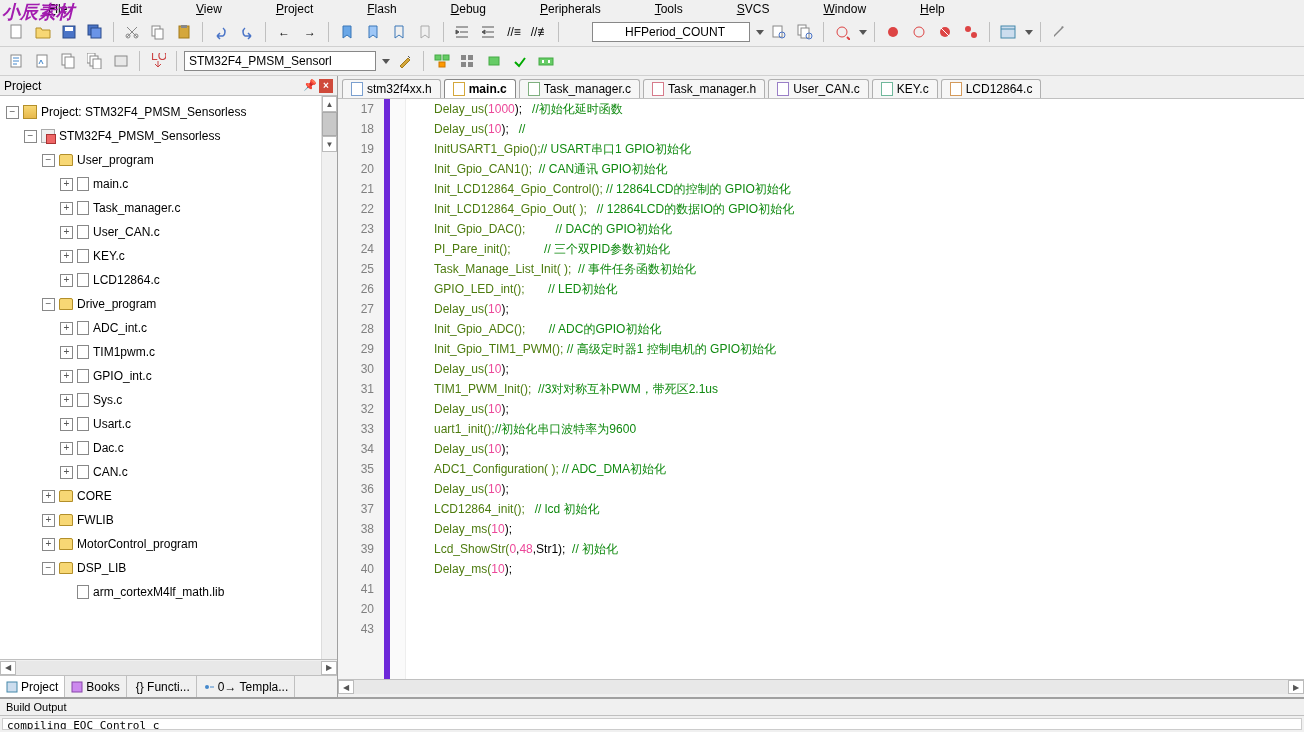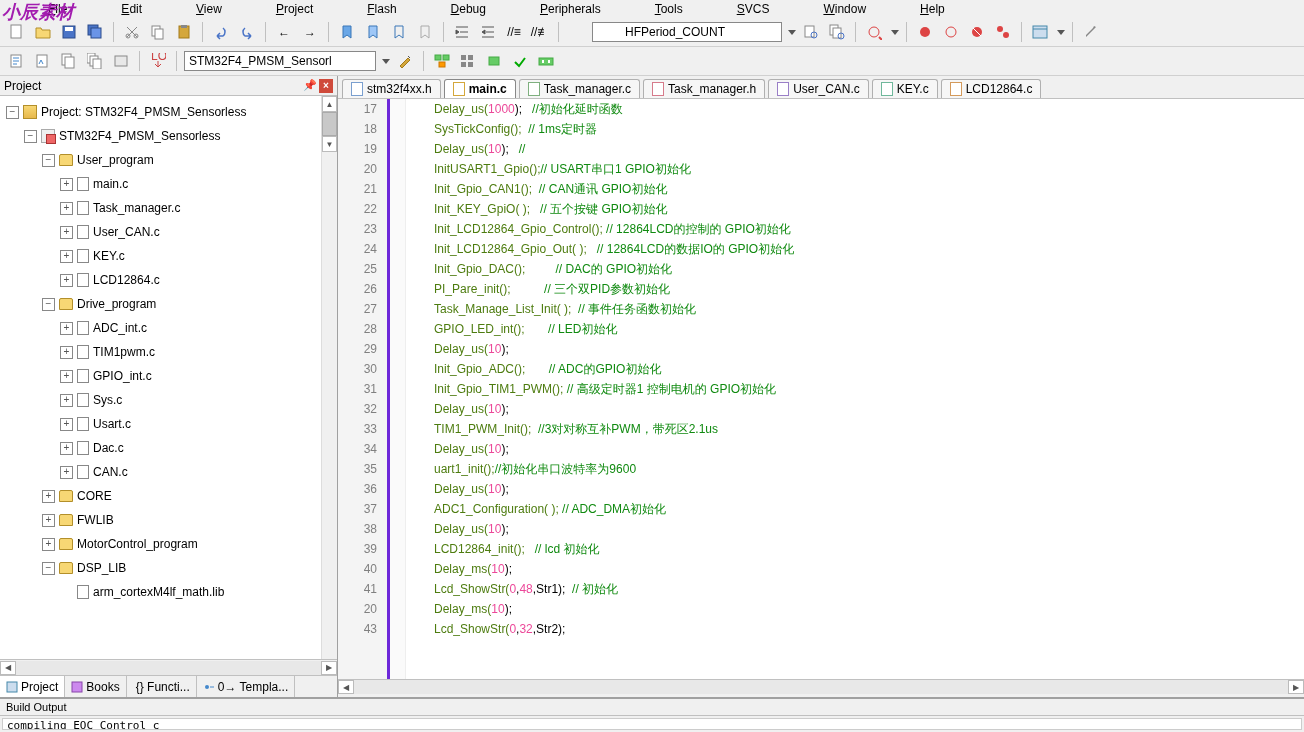--- a/index.html
+++ b/index.html
@@ -37,21 +37,21 @@
 .sc-btn{width:16px;height:14px;border:1px solid #bbb;background:#fff;display:flex;align-items:center;justify-content:center;font-size:8px;color:#555;}
 .sc-track{flex:1;height:14px;background:#e8e8e8;}
 
 .panel-right { flex:1; display:flex; flex-direction:column; }
 .editor-tabs { display:flex; gap:3px; padding:2px 4px 0 4px; background:#f0f0f0; height:22px; align-items:end;}
 .etab { display:flex; align-items:center; gap:4px; padding:2px 8px; border:1px solid #b0b0b0; border-bottom:none; border-radius:3px 3px 0 0; background:#f6f6f6; font-size:11px;}
 .etab.active { background:#fff; border-color:#888; font-weight:bold;}
 .etab .fic { width:12px; height:14px; border:1px solid #888; background:#fff; position:relative;}
 .etab.t1 .fic{border-color:#7a9fcf;} .etab.t2 .fic{border-color:#d4a73b;} .etab.t3 .fic{border-color:#7fb07f;} .etab.t4 .fic{border-color:#d67b8b;} .etab.t5 .fic{border-color:#9a7fc7;} .etab.t6 .fic{border-color:#6fb89b;} .etab.t7 .fic{border-color:#d49a5b;}
 .editor { flex:1; display:flex; background:#fff; overflow:auto; border-top:1px solid #c0c0c0;}
-.gutter { background:#f4f4f4; color:#808080; text-align:right; padding:0 10px; border-right:3px solid #6d28d9; font-family:Consolas,monospace; font-size:13px; line-height:20px; user-select:none; width:52px;}
+.gutter { background:#f4f4f4; color:#808080; text-align:right; padding:0 10px; border-right:6px solid #6d28d9; font-family:Consolas,monospace; font-size:13px; line-height:20px; user-select:none; width:52px;}
 .collapse-col { width:16px; background:#fafafa; border-right:1px solid #eee;}
 .code { flex:1; font-family:Consolas,"Courier New",monospace; font-size:13px; line-height:20px; padding-left:28px;}
 .code .ln { white-space:pre; }
 .c-num { color:#ec4899; }
 .c-com { color:#108a10; }
 .c-fn { color:#4d7c0f; }
 .build-out { border-top:2px solid #a0a0a0;}
 .build-title { background:#f0f0f0; padding:2px 6px; border-bottom:1px solid #c0c0c0; font-size:11px;}
 .build-body { background:#fff; height:12px; border:1px solid #ccc; margin:2px; font-family:Consolas,monospace; font-size:11px; padding:0 4px; overflow:hidden;}
 
@@ -170,21 +170,21 @@
     </span>
   <span class="tb-btn">
       <svg width="16" height="14">
         <path d="M2 2h12M6 7h8M2 12h12M5 5l-3 2 3 2z" stroke="#555" fill="#555"></path>
       </svg>
     </span>
   <span class="tb-btn">//≡</span>
   <span class="tb-btn">//≢</span>
   <span class="sep"></span>
   <span class="tb-btn"></span>
-  <input class="tb-input" style="width: 190px; padding-left: 32px;" value="HFPeriod_COUNT">
+  <input class="tb-input" style="width: 158px; padding-left: 32px;" value="HFPeriod_COUNT">
   <span class="dd-arrow"></span>
   <span class="tb-btn">
       <svg width="16" height="16">
         <rect x="2" y="2" width="9" height="11" fill="#fff" stroke="#888"></rect>
         <circle cx="11" cy="11" r="3" fill="none" stroke="#4a74c7"></circle>
       </svg>
     </span>
   <span class="tb-btn">
       <svg width="16" height="16">
         <rect x="1" y="1" width="8" height="10" fill="#fff" stroke="#888"></rect>
@@ -541,46 +541,43 @@
           <div>38</div>
           <div>39</div>
           <div>40</div>
           <div>41</div>
           <div>20</div>
           <div>43</div>
         </div>
       <div class="collapse-col"></div>
       <div class="code" id="code">
           <div class="ln"><span class="c-fn">Delay_us(</span><span class="c-num">1000</span>);   <span class="c-com">//初始化延时函数</span></div>
-          <div class="ln"><span class="c-fn">SysTickConfig();  </span><span class="c-com">// 1ms定时器</span></div>
           <div class="ln"><span class="c-fn">Delay_us(</span><span class="c-num">10</span>);   <span class="c-com">//</span></div>
           <div class="ln"><span class="c-fn">InitUSART1_Gpio();</span><span class="c-com">// USART串口1 GPIO初始化</span></div>
           <div class="ln"><span class="c-fn">Init_Gpio_CAN1();  </span><span class="c-com">// CAN通讯 GPIO初始化</span></div>
-          <div class="ln"><span class="c-fn">Init_KEY_GpiO( );   </span><span class="c-com">// 五个按键 GPIO初始化</span></div>
           <div class="ln"><span class="c-fn">Init_LCD12864_Gpio_Control(); </span><span class="c-com">// 12864LCD的控制的 GPIO初始化</span></div>
           <div class="ln"><span class="c-fn">Init_LCD12864_Gpio_Out( );   </span><span class="c-com">// 12864LCD的数据IO的 GPIO初始化</span></div>
           <div class="ln"><span class="c-fn">Init_Gpio_DAC();         </span><span class="c-com">// DAC的 GPIO初始化</span></div>
           <div class="ln"><span class="c-fn">PI_Pare_init();          </span><span class="c-com">// 三个双PID参数初始化</span></div>
           <div class="ln"><span class="c-fn">Task_Manage_List_Init( );  </span><span class="c-com">// 事件任务函数初始化</span></div>
           <div class="ln"><span class="c-fn">GPIO_LED_int();       </span><span class="c-com">// LED初始化</span></div>
           <div class="ln"><span class="c-fn">Delay_us(</span><span class="c-num">10</span>);</div>
           <div class="ln"><span class="c-fn">Init_Gpio_ADC();       </span><span class="c-com">// ADC的GPIO初始化</span></div>
           <div class="ln"><span class="c-fn">Init_Gpio_TIM1_PWM(); </span><span class="c-com">// 高级定时器1 控制电机的 GPIO初始化</span></div>
           <div class="ln"><span class="c-fn">Delay_us(</span><span class="c-num">10</span>);</div>
           <div class="ln"><span class="c-fn">TIM1_PWM_Init();  </span><span class="c-com">//3对对称互补PWM，带死区2.1us</span></div>
           <div class="ln"><span class="c-fn">Delay_us(</span><span class="c-num">10</span>);</div>
           <div class="ln"><span class="c-fn">uart1_init();</span><span class="c-com">//初始化串口波特率为9600</span></div>
           <div class="ln"><span class="c-fn">Delay_us(</span><span class="c-num">10</span>);</div>
           <div class="ln"><span class="c-fn">ADC1_Configuration( ); </span><span class="c-com">// ADC_DMA初始化</span></div>
           <div class="ln"><span class="c-fn">Delay_us(</span><span class="c-num">10</span>);</div>
           <div class="ln"><span class="c-fn">LCD12864_init();   </span><span class="c-com">// lcd 初始化</span></div>
           <div class="ln"><span class="c-fn">Delay_ms(</span><span class="c-num">10</span>);</div>
           <div class="ln"><span class="c-fn">Lcd_ShowStr(</span><span class="c-num">0</span>,<span class="c-num">48</span>,Str1);  <span class="c-com">// 初始化</span></div>
           <div class="ln"><span class="c-fn">Delay_ms(</span><span class="c-num">10</span>);</div>
-          <div class="ln"><span class="c-fn">Lcd_ShowStr(</span><span class="c-num">0</span>,<span class="c-num">32</span>,Str2);</div>
         </div>
     </div>
     <div class="editor-hsb">
       <span class="sc-btn">◀</span>
       <span class="sc-track"></span>
       <span class="sc-btn">▶</span>
     </div>
   </div>
 </div>
 

